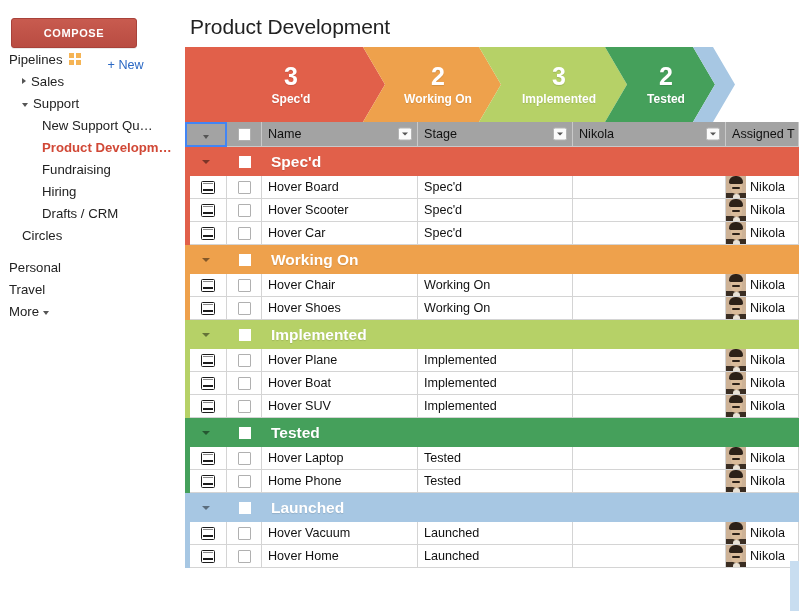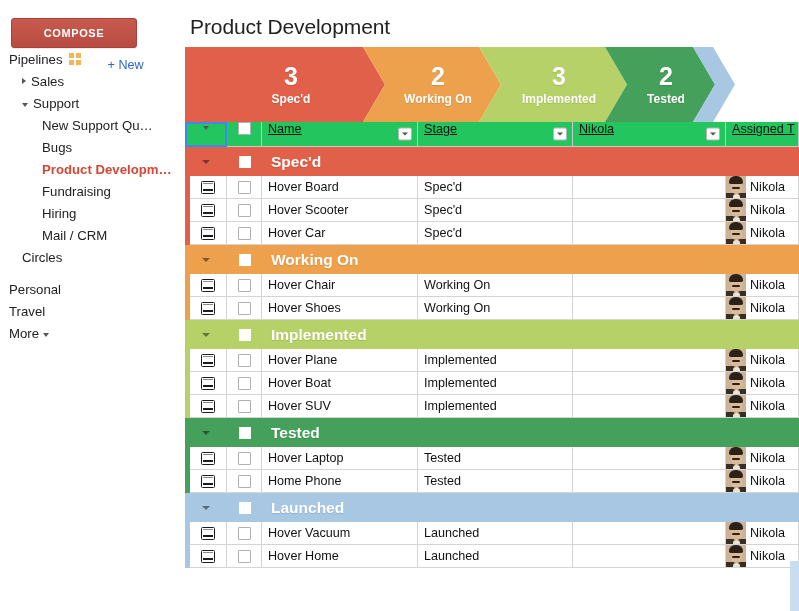--- a/index.html
+++ b/index.html
@@ -145,31 +145,30 @@
 
   
   .grid {
     position: relative;
     width: 614px;
     font-size: 12.6px;
     color: #111;
   }
   .hdr-row { display: flex; height: 25px; background: #fff; }
   .hdr-cell {
-    display: flex; align-items: flex-start;
+    display: flex; align-items: center;
     border-right: 1px solid #c9c9c9;
     border-bottom: 1px solid #c9c9c9;
-    background: #22c55e;
+    background: #a3a3a3;
     position: relative;
     padding-left: 6px;
     font-size: 12.6px;
     color: #111;
     overflow: hidden;
     white-space: nowrap;
-    text-decoration: underline;
   }
   .hdr-cell.sel {
     border: 2px solid #4285f4;
     justify-content: center;
     padding-left: 0;
   }
   .hdr-cell.cb { justify-content: center; padding-left: 0; }
   .filter-btn {
     position: absolute; right: 5px; top: 50%;
     transform: translateY(-50%);
@@ -311,34 +310,31 @@
           <span class="tri right"></span>
           <span>Sales</span>
         </div>
         <div class="nav-item indent1">
           <span class="tri down"></span>
           <span>Support</span>
         </div>
         <div class="nav-item indent2">
           <span>New Support Qu…</span>
         </div>
-        <div class="nav-item indent2">
-          <span>Bugs</span>
-        </div>
         <div class="nav-item indent2 active">
           <span>Product Developm…</span>
         </div>
         <div class="nav-item indent2">
           <span>Fundraising</span>
         </div>
         <div class="nav-item indent2">
           <span>Hiring</span>
         </div>
         <div class="nav-item indent2">
-          <span>Mail / CRM</span>
+          <span>Drafts / CRM</span>
         </div>
         <div class="nav-item indent1">
           <span>Circles</span>
         </div>
       </div>
     <div class="nav-spacer"></div>
     <div id="nav-bottom">
         <div class="nav-item">
           <span>Personal</span>
         </div>

